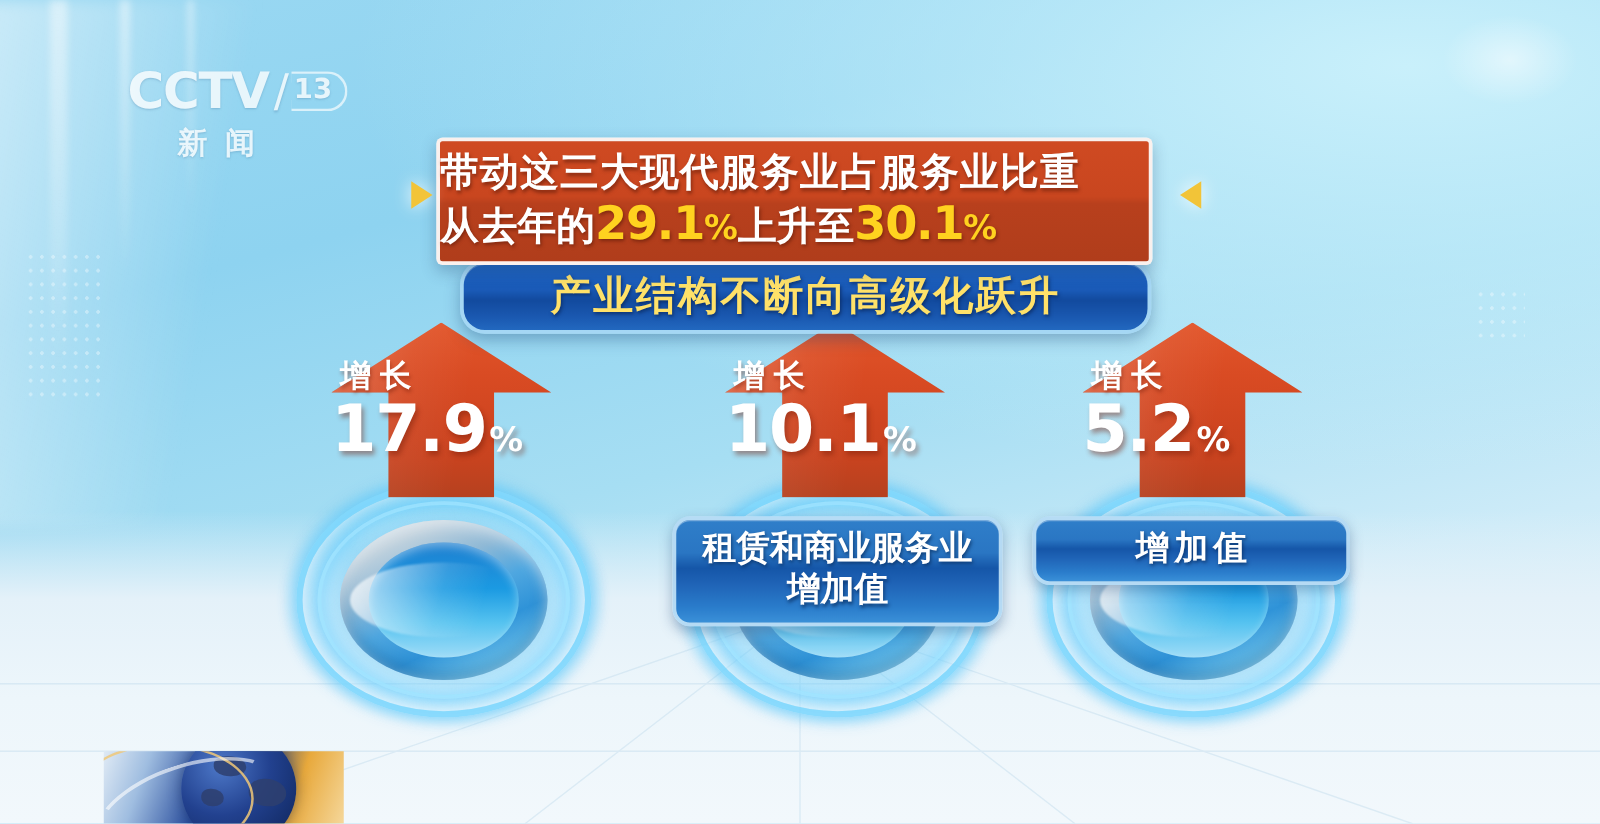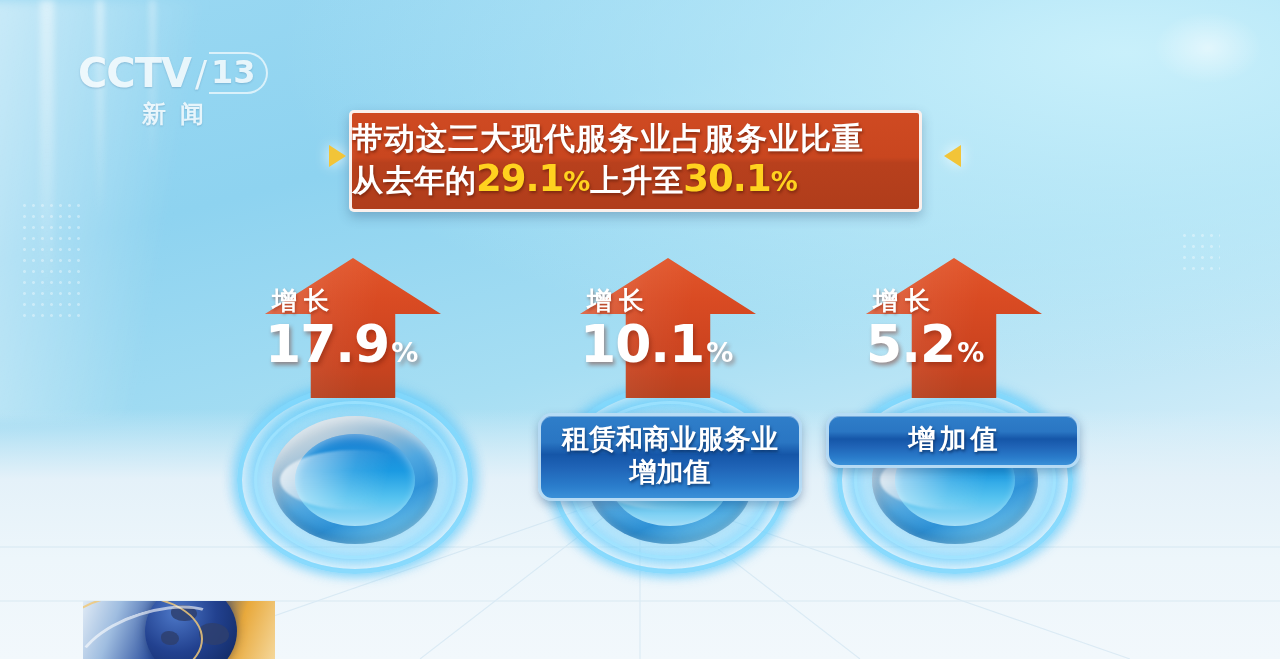--- a/index.html
+++ b/index.html
@@ -261,34 +261,35 @@
     left: 78px;
     top: 50px;
     width: 190px;
     opacity: .78;
   }
   .logo-row {
     display: flex;
     align-items: center;
     color: #ffffff;
     text-shadow: 0 1px 2px rgba(70,120,160,.45);
+    margin-left: 24px;
   }
   .logo-cctv {
     font-size: 40px;
     font-weight: bold;
     letter-spacing: -1px;
     font-family: "DejaVu Sans", "Liberation Sans", sans-serif;
   }
   .logo-slash {
     font-size: 36px;
     margin: 0 2px 0 4px;
     font-weight: normal;
   }
   .logo-13 {
-    font-size: 32px;
+    font-size: 22px;
     font-weight: bold;
     border: 2px solid rgba(255,255,255,.85);
     border-left: none;
     border-radius: 0 22px 22px 0;
     padding: 0 10px 2px 2px;
     line-height: 1.15;
   }
   .logo-sub {
     margin-top: 2px;
     text-align: center;
@@ -438,20 +439,23 @@
 
   <div class="label-box" style="left:538px; top:413px; width:264px;">
     <div class="label-line">租赁和商业服务业</div>
     <div class="label-line">增加值</div>
   </div>
 
   <div class="label-box" style="left:826px; top:413px; width:254px;">
     <div class="label-line spaced">增加值</div>
   </div>
 
+  <div class="banner-blue">
+    <div class="btext">产业结构不断向高级化跃升</div>
+  </div>
 
   <div class="banner-red">
     <div class="line line1">带动这三大现代服务业占服务业比重</div>
     <div class="line line2">
       <span>从去年的</span><span class="gold num-big">29.1</span><span class="gold pct">%</span><span>上升至</span><span class="gold num-big">30.1</span><span class="gold pct">%</span>
     </div>
   </div>
 
   <div class="tri left"></div>
   <div class="tri right"></div>

